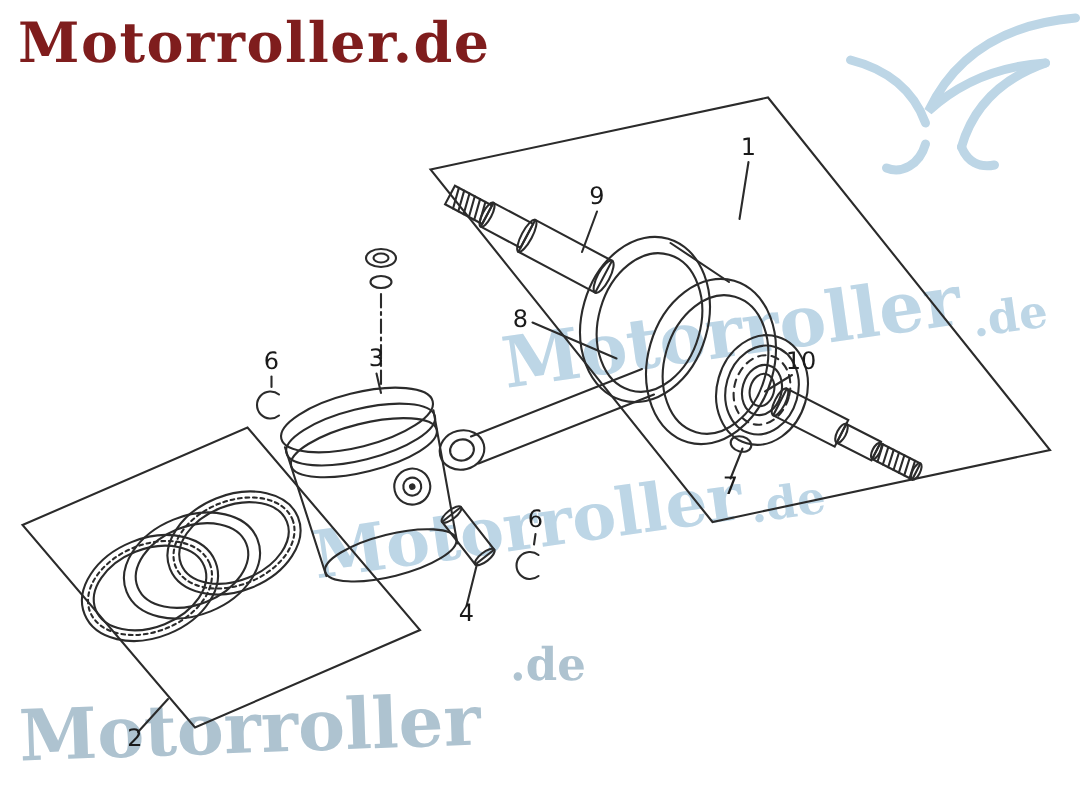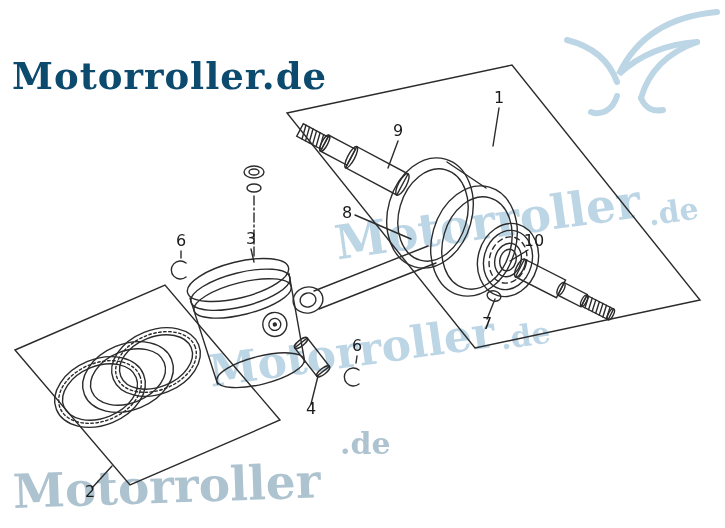--- a/index.html
+++ b/index.html
@@ -1,21 +1,21 @@
 <!DOCTYPE html>
 <html><head>
 <meta charset="utf-8">
 <style>
   html,body{margin:0;padding:0;background:#fff;}
   #stage{position:relative;width:725px;height:528px;background:#ffffff;overflow:hidden;
          font-family:"Liberation Sans",sans-serif;}
   
   .wm{position:absolute;font-family:"DejaVu Serif",serif;font-weight:700;white-space:nowrap;
       pointer-events:none;line-height:1;}
-  .wm-topleft{left:12px;top:10px;font-size:37px;color:#0c4a6e;letter-spacing:1px;margin-top:48px;}
+  .wm-topleft{left:12px;top:10px;font-size:37px;color:#7f1d1d;letter-spacing:1px;}
   .wm-center{left:332px;top:220px;font-size:47px;color:#bdd6e6;transform:rotate(-8deg);transform-origin:0 0;}
   .wm-center-de{left:648px;top:197px;font-size:30px;color:#bdd6e6;transform:rotate(-8deg);}
   .wm-lower{left:206px;top:350px;font-size:44px;color:#bdd6e6;transform:rotate(-8deg);transform-origin:0 0;}
   .wm-lower-de{left:500px;top:321px;font-size:30px;color:#bdd6e6;transform:rotate(-8deg);}
   .wm-bottom{left:12px;top:468px;font-size:47px;color:#aec3d0;transform:rotate(-2deg);transform-origin:0 0;}
   .wm-bottom-de{left:340px;top:429px;font-size:30px;color:#aec3d0;}
   
   #logo{position:absolute;left:545px;top:0;}
   #drawing{position:absolute;left:0;top:0;}
   .ink *{stroke:#2b2b2b;stroke-width:1.4;fill:none;stroke-linecap:round;}

